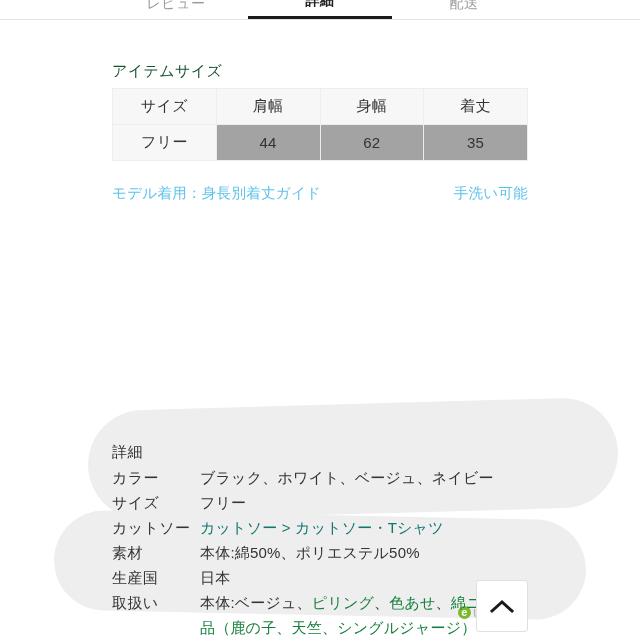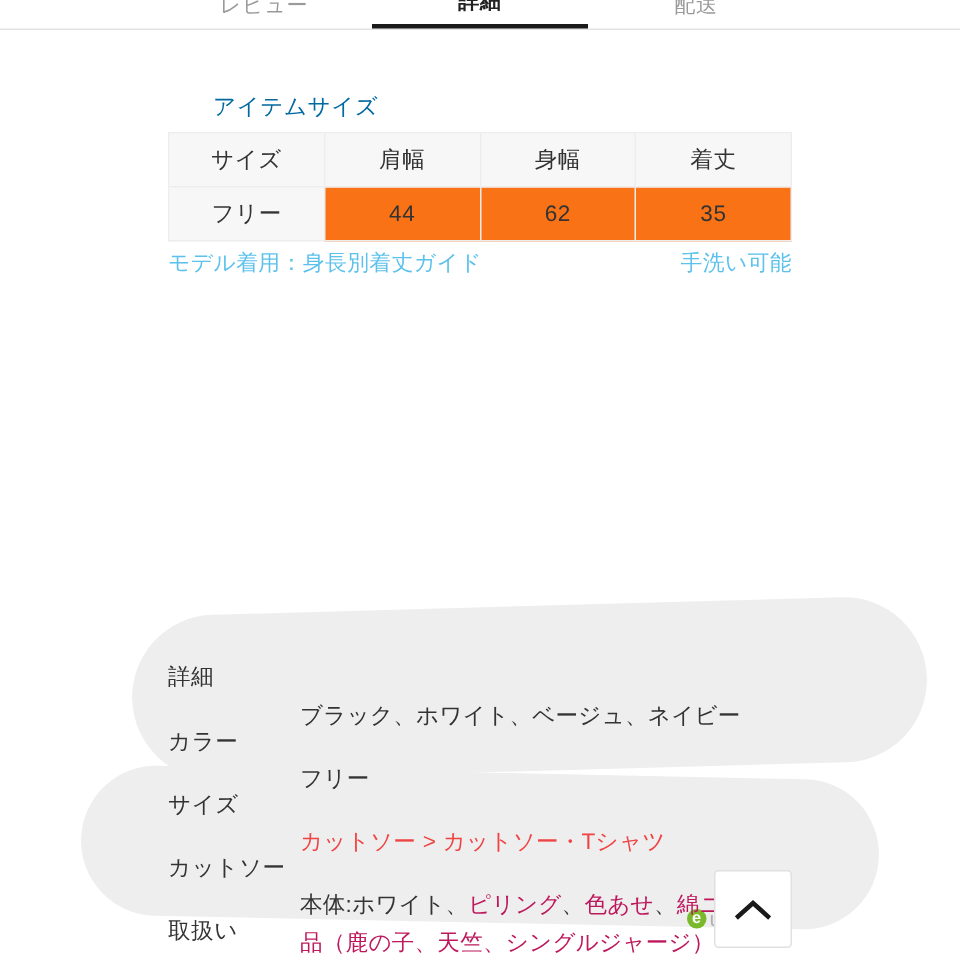--- a/index.html
+++ b/index.html
@@ -52,23 +52,22 @@
     font-weight: bold;
     border-bottom: 3px solid #1a1a1a;
   }
 
   
   .section-heading {
     position: absolute;
     left: 112px;
     top: 62px;
     font-size: 15px;
-    color: #0369a1;
+    color: #14532d;
     letter-spacing: .4px;
-    margin-left: 30px;
   }
 
   .size-table {
     position: absolute;
     left: 112px;
     top: 88px;
     width: 416px;
     border-collapse: collapse;
     table-layout: fixed;
     font-size: 15px;
@@ -78,28 +77,28 @@
     border: 1px solid #ededed;
     height: 35px;
     text-align: center;
     vertical-align: middle;
     font-weight: normal;
     color: #333333;
     letter-spacing: .4px;
     padding: 0;
   }
   .size-table thead th { background: #f7f7f7; }
-  .size-table tbody td { background: #f97316; }
+  .size-table tbody td { background: #a3a3a3; }
   .size-table tbody td.rowhead { background: #f7f7f7; }
 
   
   .guide-row {
     position: absolute;
     left: 112px;
-    top: 166px;
+    top: 184px;
     width: 416px;
     display: flex;
     justify-content: space-between;
     font-size: 14.5px;
   }
   .guide-link {
     color: #5cc2ec;
     text-decoration: none;
     letter-spacing: .3px;
     white-space: nowrap;
@@ -192,33 +191,32 @@
   }
   .detail-row {
     display: flex;
     align-items: flex-start;
   }
   .detail-label {
     width: 88px;
     flex: 0 0 88px;
     letter-spacing: .4px;
     color: #333333;
-    margin-top: 17px;
   }
   .detail-value {
     flex: 1 1 auto;
     letter-spacing: .2px;
     color: #333333;
   }
   .detail-value a,
   .inline-link {
-    color: #be185d;
+    color: #15803d;
     text-decoration: none;
   }
-  .detail-value.link-only { color: #ef4444; }
+  .detail-value.link-only { color: #0f766e; }
 
   
   .back-to-top {
     position: absolute;
     left: 476px;
     top: 580px;
     width: 52px;
     height: 52px;
     background: #ffffff;
     border: 1px solid #e0e0e0;
@@ -290,25 +288,33 @@
   <div class="detail-row">
     <div class="detail-label">サイズ</div>
     <div class="detail-value">フリー</div>
   </div>
 
   <div class="detail-row">
     <div class="detail-label">カットソー</div>
     <div class="detail-value link-only">カットソー &gt; カットソー・Tシャツ</div>
   </div>
 
-
+  <div class="detail-row">
+    <div class="detail-label">素材</div>
+    <div class="detail-value">本体:綿50%、ポリエステル50%</div>
+  </div>
+
+  <div class="detail-row">
+    <div class="detail-label">生産国</div>
+    <div class="detail-value">日本</div>
+  </div>
 
   <div class="detail-row">
     <div class="detail-label">取扱い</div>
-    <div class="detail-value"><span>本体:ホワイト、</span><a href="#" class="inline-link">ピリング</a><span>、</span><a href="#" class="inline-link">色あせ</a><span>、</span><a href="#" class="inline-link">綿ニット製品（鹿の子、天竺、シングルジャージ）</a></div>
+    <div class="detail-value"><span>本体:ベージュ、</span><a href="#" class="inline-link">ピリング</a><span>、</span><a href="#" class="inline-link">色あせ</a><span>、</span><a href="#" class="inline-link">綿ニット製品（鹿の子、天竺、シングルジャージ）</a></div>
   </div>
 </div>
 
 <div class="back-to-top">
   <span>
     <svg width="24" height="15" viewBox="0 0 24 15" aria-hidden="true">
       <polyline points="2,12 12,3 22,12" fill="none" stroke="#1a1a1a" stroke-width="3" stroke-linecap="square" stroke-linejoin="miter"></polyline>
     </svg>
   </span>
 </div>

